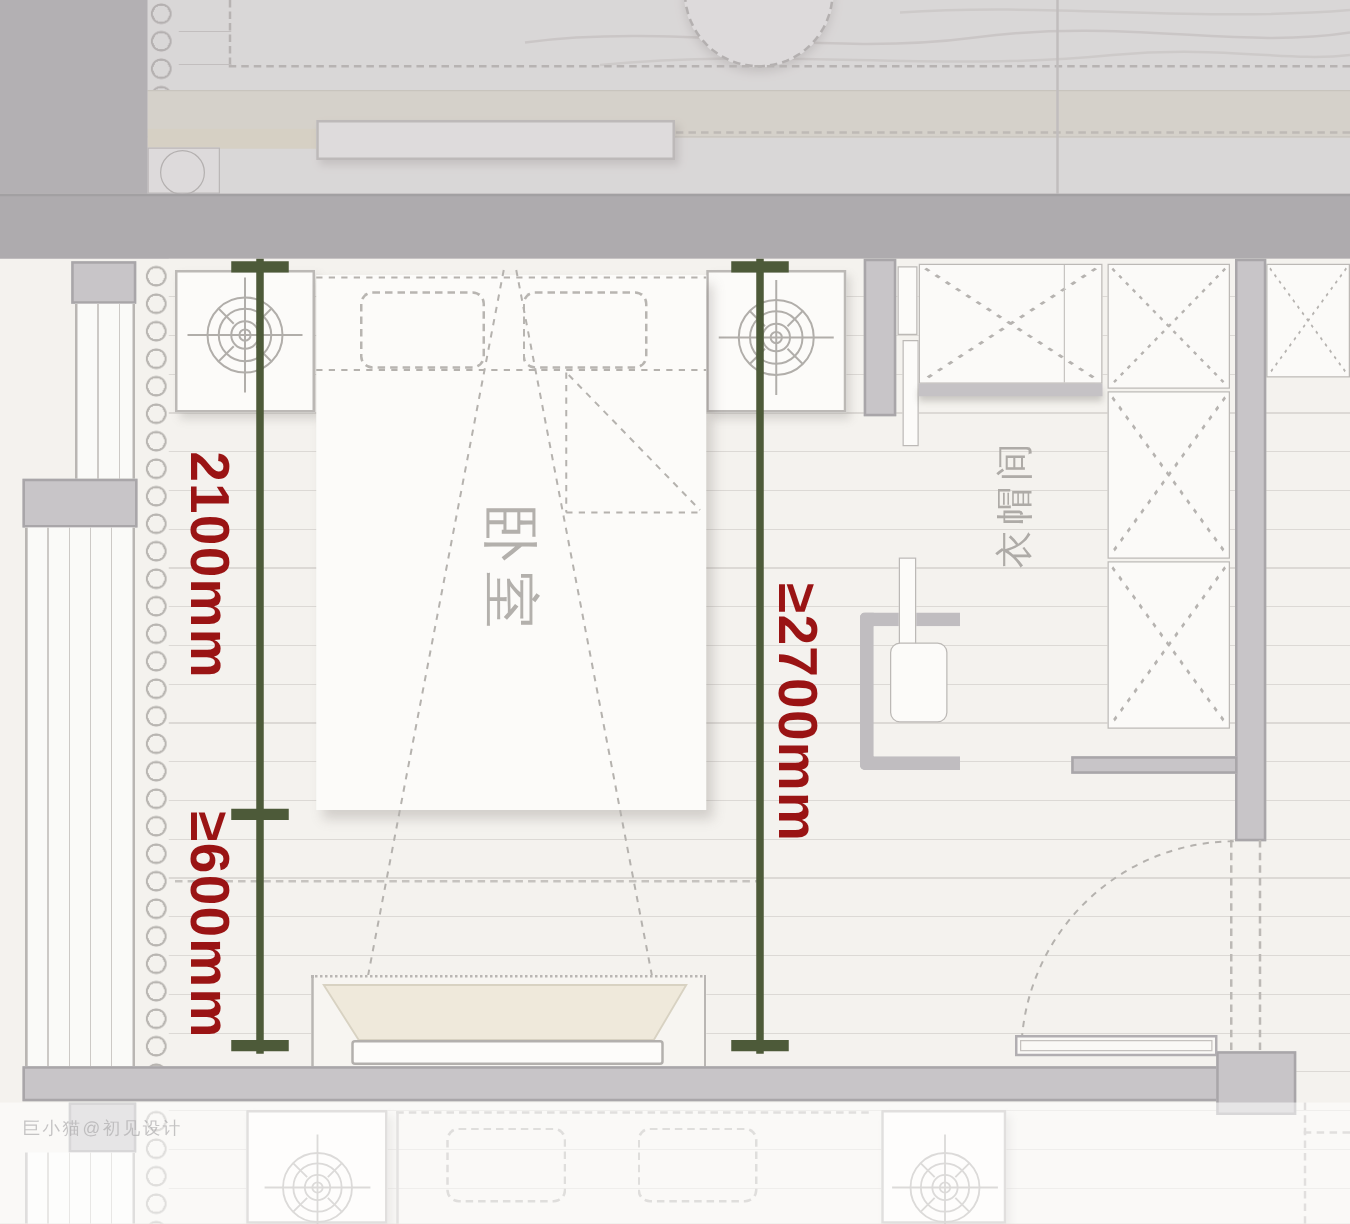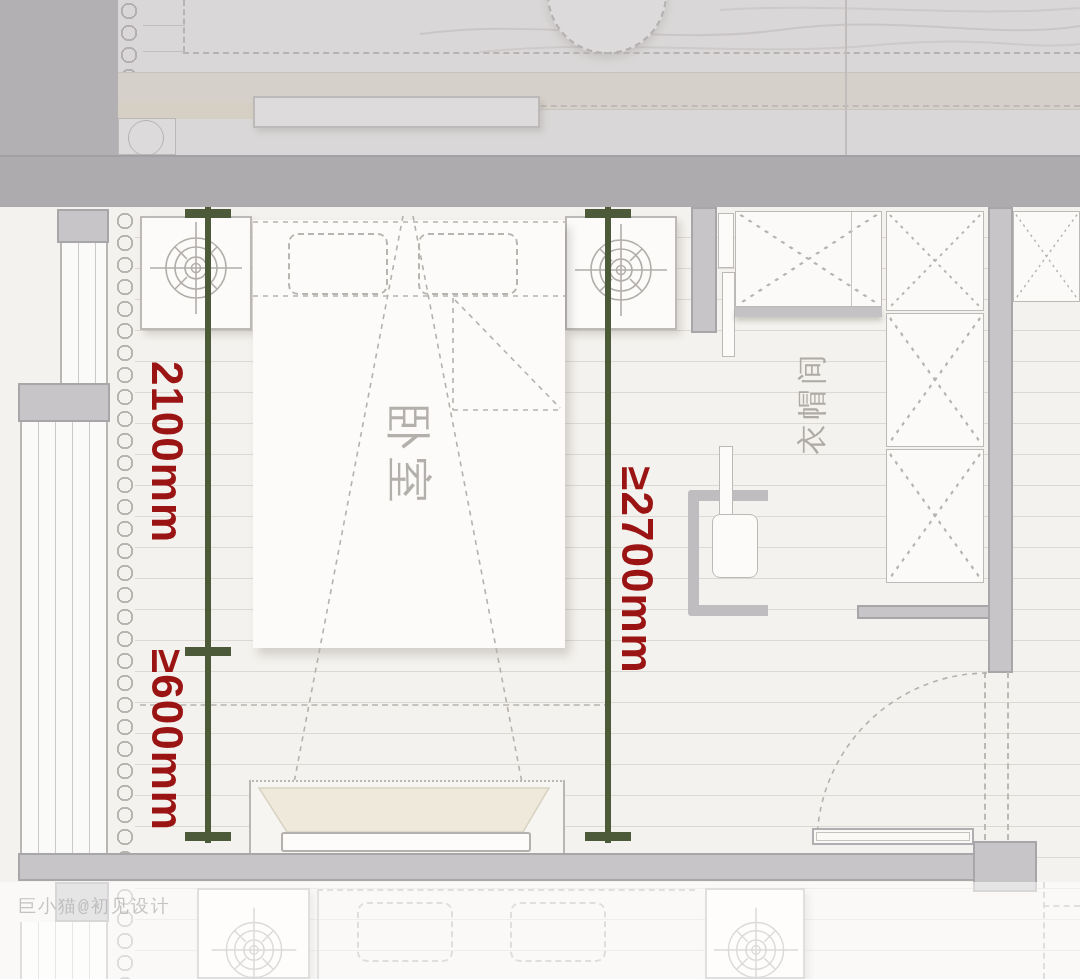--- a/index.html
+++ b/index.html
@@ -231,15 +231,15 @@
           <line x1="21" y1="-21" x2="9" y2="-9"></line>
         <line x1="-21" y1="21" x2="-9" y2="9"></line>
           <line x1="21" y1="21" x2="9" y2="9"></line>
       </svg>
     </div>
     <div class="abs dashv" style="left:1043px;top:0;height:97px;"></div>
     <div class="abs dashh" style="left:1043px;top:23px;width:37px;"></div>
   </div>
   <div class="abs overlay-white" style="left:0;top:882px;width:1080px;height:97px;"></div>
 
-  <div class="abs" style="left:18px;top:894px;font-size:18px;color:rgba(178,176,178,.75);letter-spacing:2px;font-family:Liberation Mono, monospace;">巨小猫@初见设计</div>
+  <div class="abs" style="left:18px;top:894px;font-size:14px;color:rgba(178,176,178,.75);letter-spacing:2px;">巨小猫@初见设计</div>
 
 </div>
 
 </body></html>

